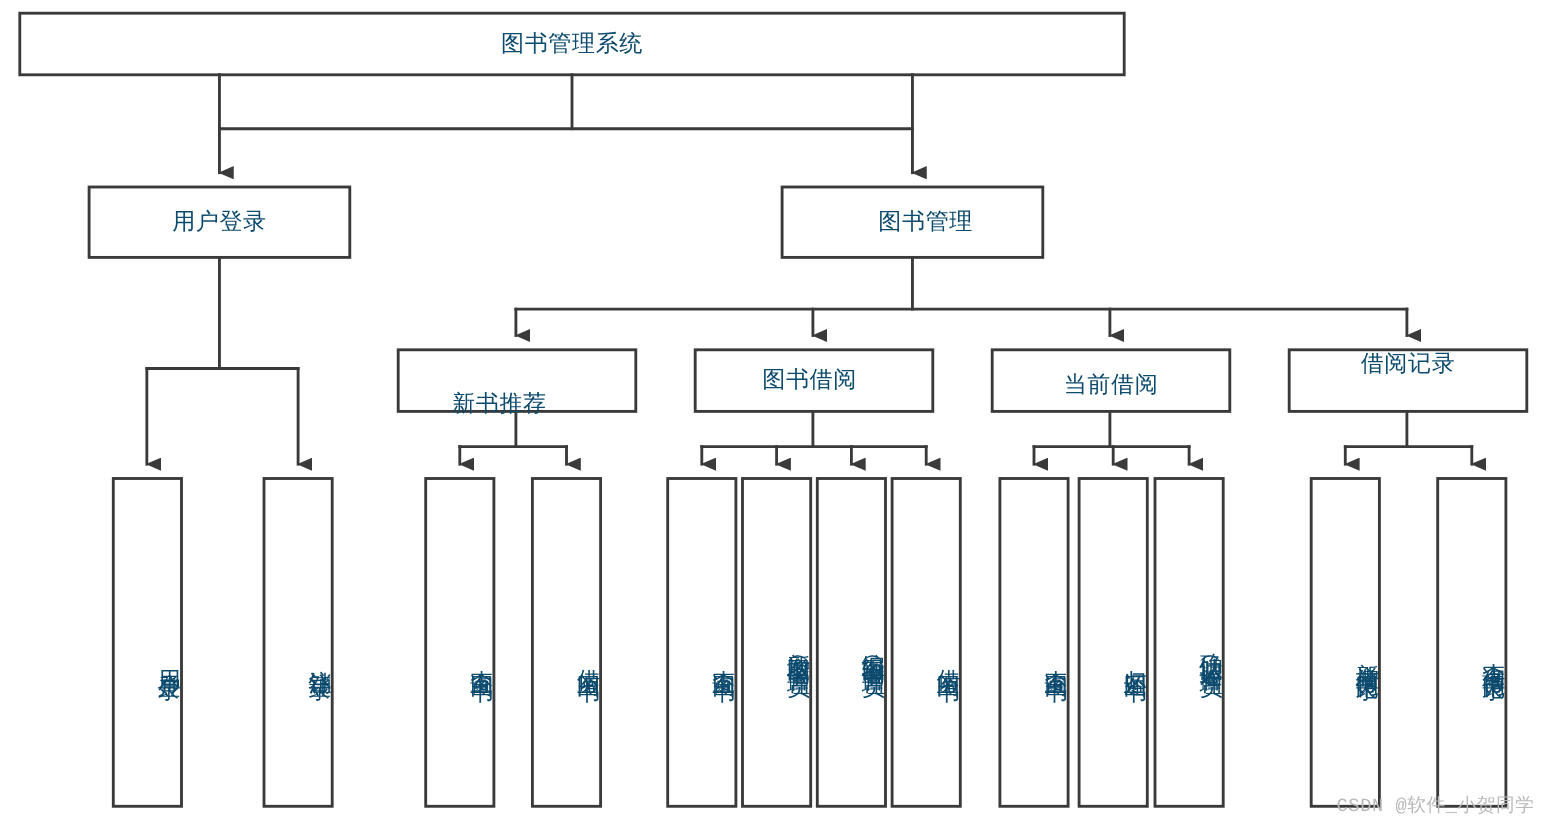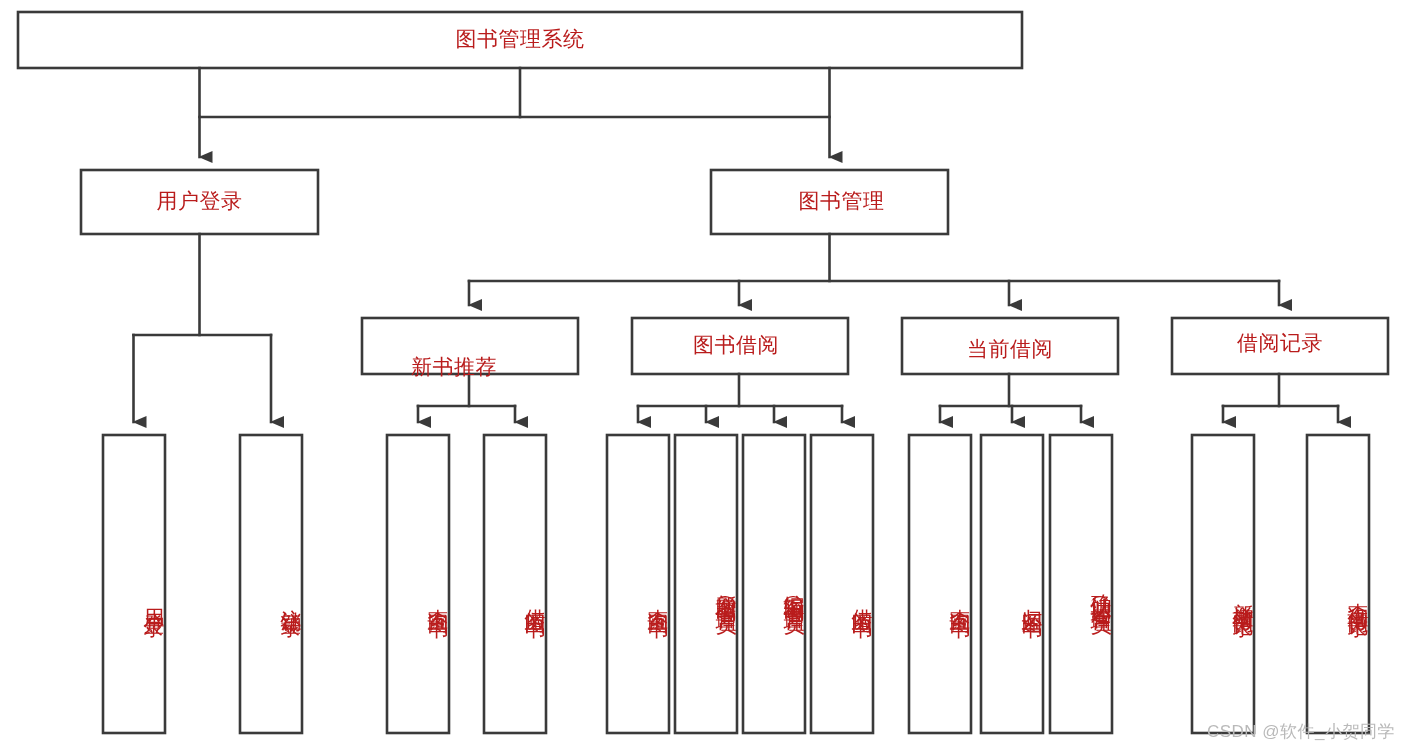--- a/index.html
+++ b/index.html
@@ -37,22 +37,22 @@
   }
   .arrow-head {
     fill: #3a3a3a;
     stroke: none;
   }
   .node-label {
     position: absolute;
     display: flex;
     align-items: center;
     justify-content: center;
-    color: #b91c1c;
-    font-family: Liberation Serif, serif;
+    color: #0c4a6e;
+    font-family: Liberation Sans, sans-serif;
     pointer-events: none;
     box-sizing: border-box;
   }
   .node-label.horizontal {
     font-size: 21px;
     letter-spacing: 0.5px;
     line-height: 1.2;
   }
   .node-label.vertical {
     writing-mode: vertical-rl;
@@ -63,21 +63,21 @@
     white-space: nowrap;
     padding-top: 8px;
     align-items: flex-start;
   }
   .watermark {
     position: absolute;
     right: 10px;
     bottom: 4px;
     color: #b9b9b9;
     font-size: 17px;
-    font-family: Liberation Sans, sans-serif;
+    font-family: Liberation Mono, monospace;
     white-space: nowrap;
     letter-spacing: 0.5px;
   }
 </style>
 </head>
 <body>
 
 <div id="diagram-root">
 
   <svg class="diagram-canvas" viewBox="0 0 1405 747">
@@ -153,21 +153,21 @@
   </svg>
 
   <div class="node-label horizontal" style="left:18px; top:12px; width:1004px; height:56px;">图书管理系统</div>
 
   <div class="node-label horizontal" style="left:81px; top:170px; width:237px; height:64px;">用户登录</div>
   <div class="node-label horizontal" style="left:711px; top:170px; width:237px; height:64px;padding-left:24px;">图书管理</div>
 
   <div class="node-label horizontal" style="left:362px; top:318px; width:184px; height:56px;margin-top:22px;">新书推荐</div>
   <div class="node-label horizontal" style="left:628px; top:318px; width:216px; height:56px;">图书借阅</div>
   <div class="node-label horizontal" style="left:902px; top:318px; width:216px; height:64px;">当前借阅</div>
-  <div class="node-label horizontal" style="left:1172px; top:316px; width:216px; height:56px;">借阅记录</div>
+  <div class="node-label horizontal" style="left:1172px; top:303px; width:216px; height:56px;">借阅记录</div>
 
   <div class="node-label vertical" style="left:103px; top:455px; width:62px; height:278px;">用户登录</div>
   <div class="node-label vertical" style="left:240px; top:455px; width:62px; height:278px;">注销登录</div>
   <div class="node-label vertical" style="left:387px; top:455px; width:62px; height:278px;">查询图书</div>
   <div class="node-label vertical" style="left:484px; top:455px; width:62px; height:278px;">借阅图书</div>
   <div class="node-label vertical" style="left:607px; top:455px; width:62px; height:278px;">查询图书</div>
   <div class="node-label vertical" style="left:675px; top:440px; width:62px; height:293px;">新增图书（管理员）</div>
   <div class="node-label vertical" style="left:743px; top:440px; width:62px; height:293px;">编辑图书（管理员）</div>
   <div class="node-label vertical" style="left:811px; top:455px; width:62px; height:278px;">借阅图书</div>
   <div class="node-label vertical" style="left:909px; top:455px; width:62px; height:278px;">查询图书</div>

